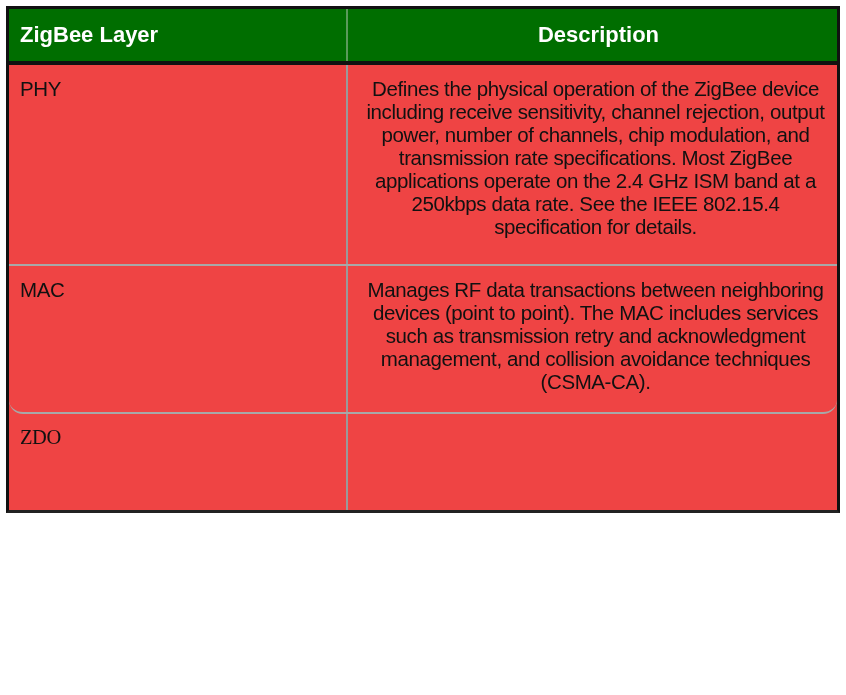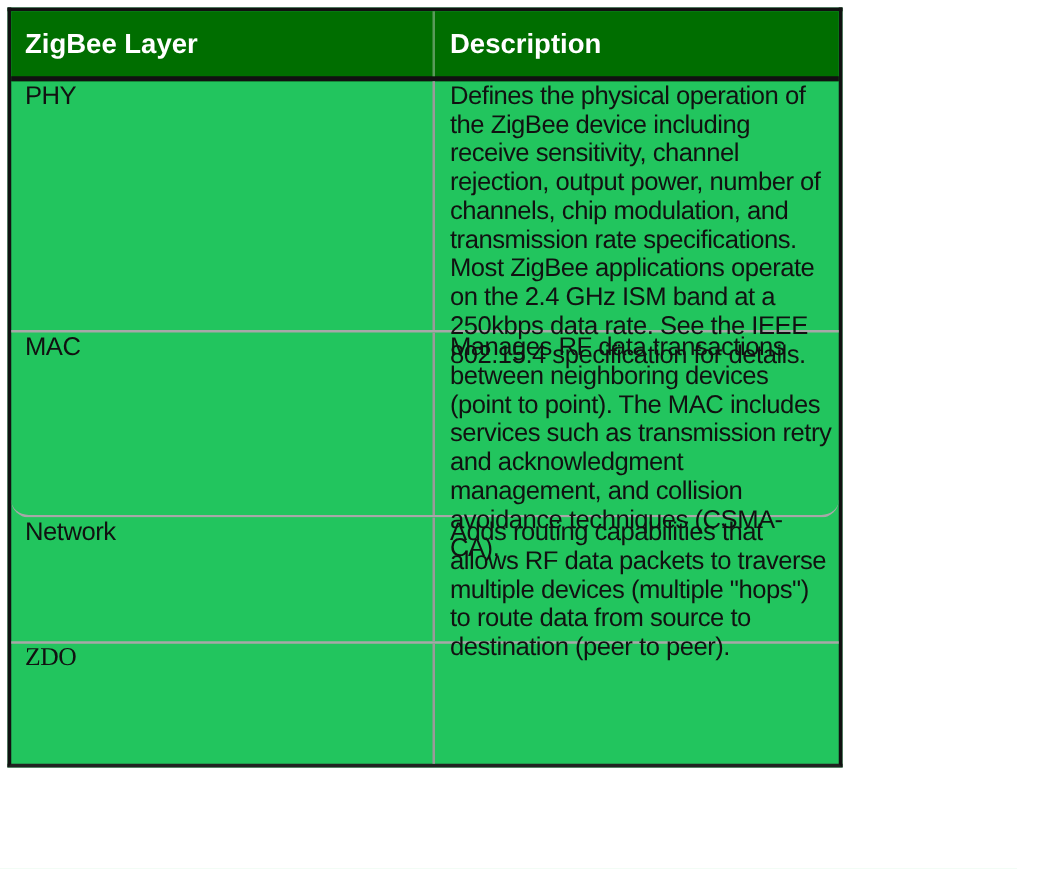--- a/index.html
+++ b/index.html
@@ -11,27 +11,27 @@
       width: 846px;
       height: 695px;
       position: relative;
       overflow: hidden;
       font-family: "Liberation Sans", "DejaVu Sans", sans-serif;
     }
     .table {
       position: absolute;
       left: 6px;
       top: 6px;
-      width: 668px;
+      width: 834px;
       border-left: 3px solid #111111;
       border-right: 3px solid #111111;
       border-top: 3px solid #111111;
       border-bottom: 3px solid #222222;
       box-sizing: border-box;
-      background: #22c55e;
+      background: #ef4444;
     }
     .header {
       display: flex;
       height: 52px;
       background: #006e00;
       border-bottom: 4px solid #111111;
       box-sizing: content-box;
     }
     .header .cell {
       color: #ffffff;
@@ -42,36 +42,38 @@
     .cell.col1 {
       width: 339px;
       padding-left: 11px;
       box-sizing: border-box;
       border-right: 2px solid #9a9a9a;
     }
     .cell.col2 {
       flex: 1;
       padding-left: 12px;
       box-sizing: border-box;
+      text-align: center;
     }
     .header .cell.col1 {
       border-right: 2px solid #5a9a5a;
     }
     .row {
       display: flex;
       border-bottom: 2px solid #a8a8a8;
       box-sizing: border-box;
     }
     .row:last-child {
       border-bottom: none;
     }
     .row .cell {
       color: #111111;
       font-size: 20.5px;
       line-height: 23px;
+      padding-top: 12px;
       letter-spacing: -0.4px;
     }
     .row .cell.col2 {
       padding-right: 6px;
     }
     .row-phy { height: 201px; }
     .row-mac { height: 148px; border-radius: 14px; }
     .row-network { height: 101px; }
     .row-aps { height: 76px; }
     .row-zdo { height: 96px; font-family: Liberation Serif, serif; }
@@ -88,22 +90,18 @@
   <div class="row row-phy">
     <div class="cell col1">PHY</div>
     <div class="cell col2">Defines the physical operation of the ZigBee device including receive sensitivity, channel rejection, output power, number of channels, chip modulation, and transmission rate specifications. Most ZigBee applications operate on the 2.4 GHz ISM band at a 250kbps data rate. See the IEEE 802.15.4 specification for details.</div>
   </div>
 
   <div class="row row-mac">
     <div class="cell col1">MAC</div>
     <div class="cell col2">Manages RF data transactions between neighboring devices (point to point). The MAC includes services such as transmission retry and acknowledgment management, and collision avoidance techniques (CSMA-CA).</div>
   </div>
 
-  <div class="row row-network">
-    <div class="cell col1">Network</div>
-    <div class="cell col2">Adds routing capabilities that allows RF data packets to traverse multiple devices (multiple "hops") to route data from source to destination (peer to peer).</div>
-  </div>
 
 
   <div class="row row-zdo">
     <div class="cell col1">ZDO</div>
   </div>
 </div>
 
 </body></html>

